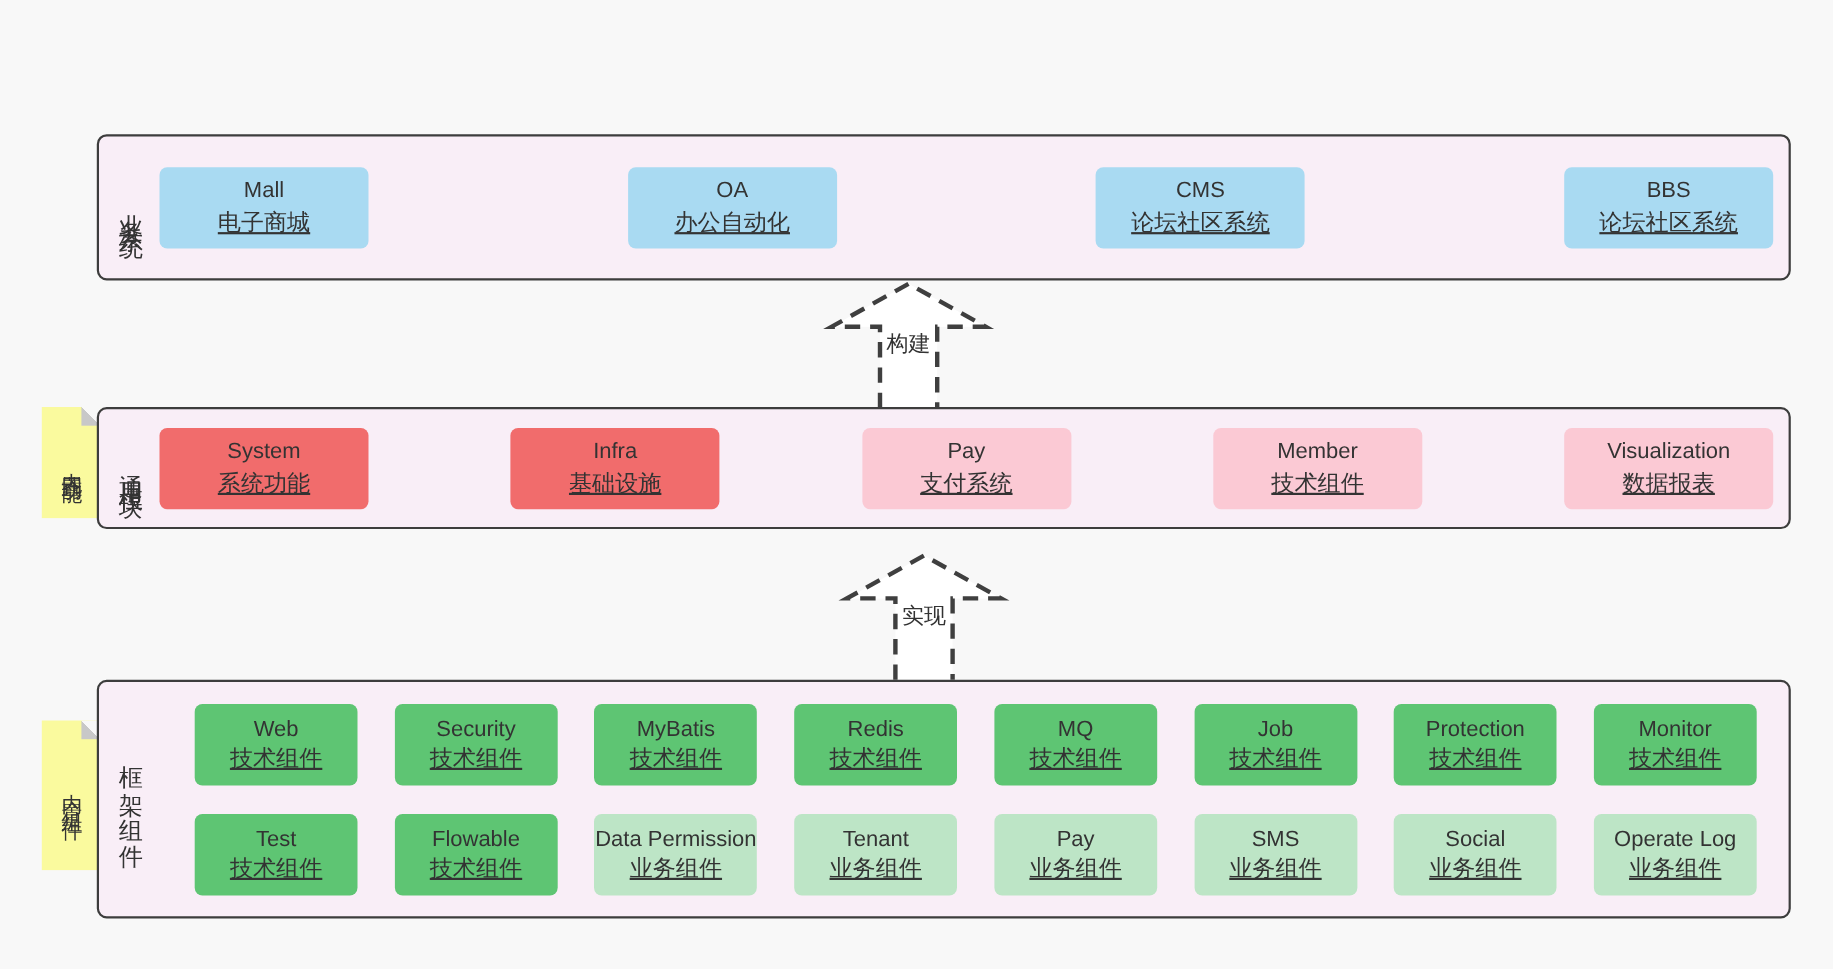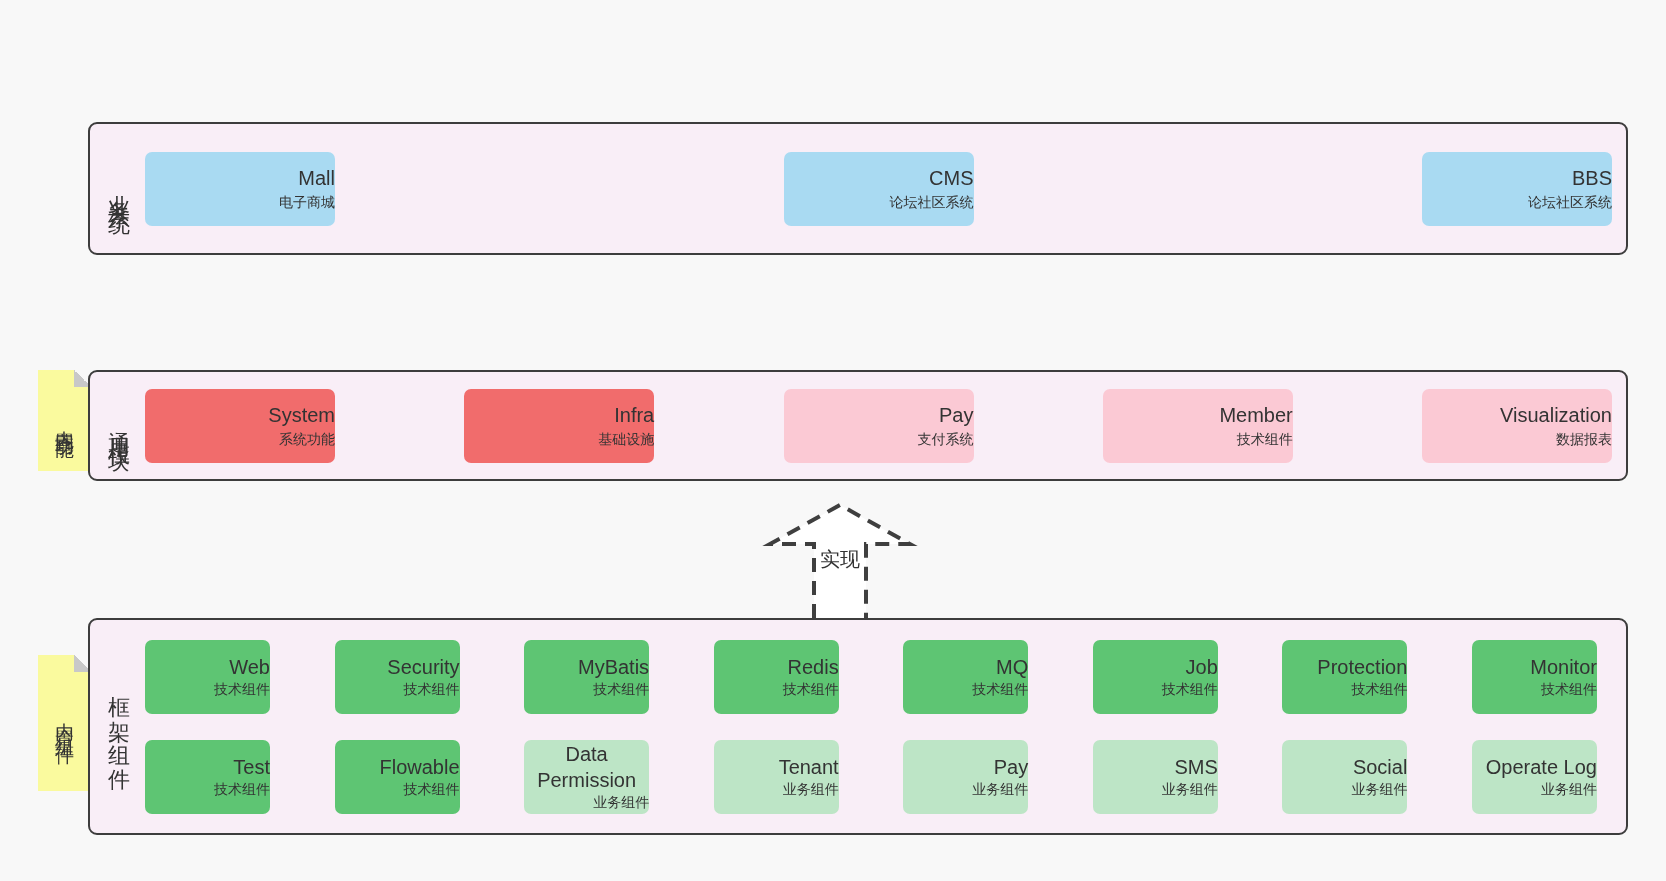--- a/index.html
+++ b/index.html
@@ -27,27 +27,27 @@
     writing-mode:vertical-rl;text-orientation:upright;
     font-size:22px;letter-spacing:6px;color:var(--text);white-space:nowrap;
   }
   .band-3 .side-label{letter-spacing:24px;}
   .row{display:flex;justify-content:space-between;padding:0 14px 0 55px;}
   .band-3 .row{padding:0 29px 0 55px;}
 
   
   .box{
     box-sizing:border-box;height:74px;border-radius:7px;
-    display:flex;flex-direction:column;align-items:flex-end;justify-content:center;
+    display:flex;flex-direction:column;align-items:center;justify-content:center;
     text-align:center;line-height:1.42;color:var(--text);
   }
   .band-1 .box,.band-2 .box{width:190px;}
-  .band-3 .box{width:125px;line-height:1.3;}
+  .band-3 .box{width:148px;line-height:1.3;margin-left:32px;}
   .box .en{font-size:20px;}
-  .box .cn{font-size:14px;}
+  .box .cn{font-size:21px;text-decoration:underline;}
   .box.blue{background:var(--box-blue,#a9daf2);}
   .box.red{background:var(--box-red,#f16c6c);}
   .box.pink{background:var(--box-pink,#fbc9d4);}
   .box.green{background:var(--box-green,#5ec573);}
   .box.green-light{background:var(--box-green-light,#bde5c6);}
 
   
   .note{
     position:absolute;left:38px;width:53px;z-index:1;
     background:var(--note-yellow,#fafa9e);
@@ -88,30 +88,40 @@
   </div>
 
   <section class="band band-1">
     <div class="side-label">业务系统</div>
     <div class="row">
         <div class="box blue">
           <div class="en">Mall</div>
           <div class="cn">电子商城</div>
         </div>
         <div class="box blue">
+          <div class="en">OA</div>
+          <div class="cn">办公自动化</div>
+        </div>
+        <div class="box blue">
           <div class="en">CMS</div>
           <div class="cn">论坛社区系统</div>
         </div>
         <div class="box blue">
           <div class="en">BBS</div>
           <div class="cn">论坛社区系统</div>
         </div>
       </div>
   </section>
 
+  <div class="arrow arrow-1">
+    <svg viewBox="0 0 144 116">
+      <path d="M46,116 L46,42 L2,42 L72,3 L142,42 L98,42 L98,116" fill="#ffffff" stroke="#3f3f3f" stroke-width="4" stroke-dasharray="14 9" stroke-linejoin="miter"></path>
+    </svg>
+    <span class="arrow-label">构建</span>
+  </div>
 
   <section class="band band-2">
     <div class="side-label">通用模块</div>
     <div class="row">
         <div class="box red">
           <div class="en">System</div>
           <div class="cn">系统功能</div>
         </div>
         <div class="box red">
           <div class="en">Infra</div>

